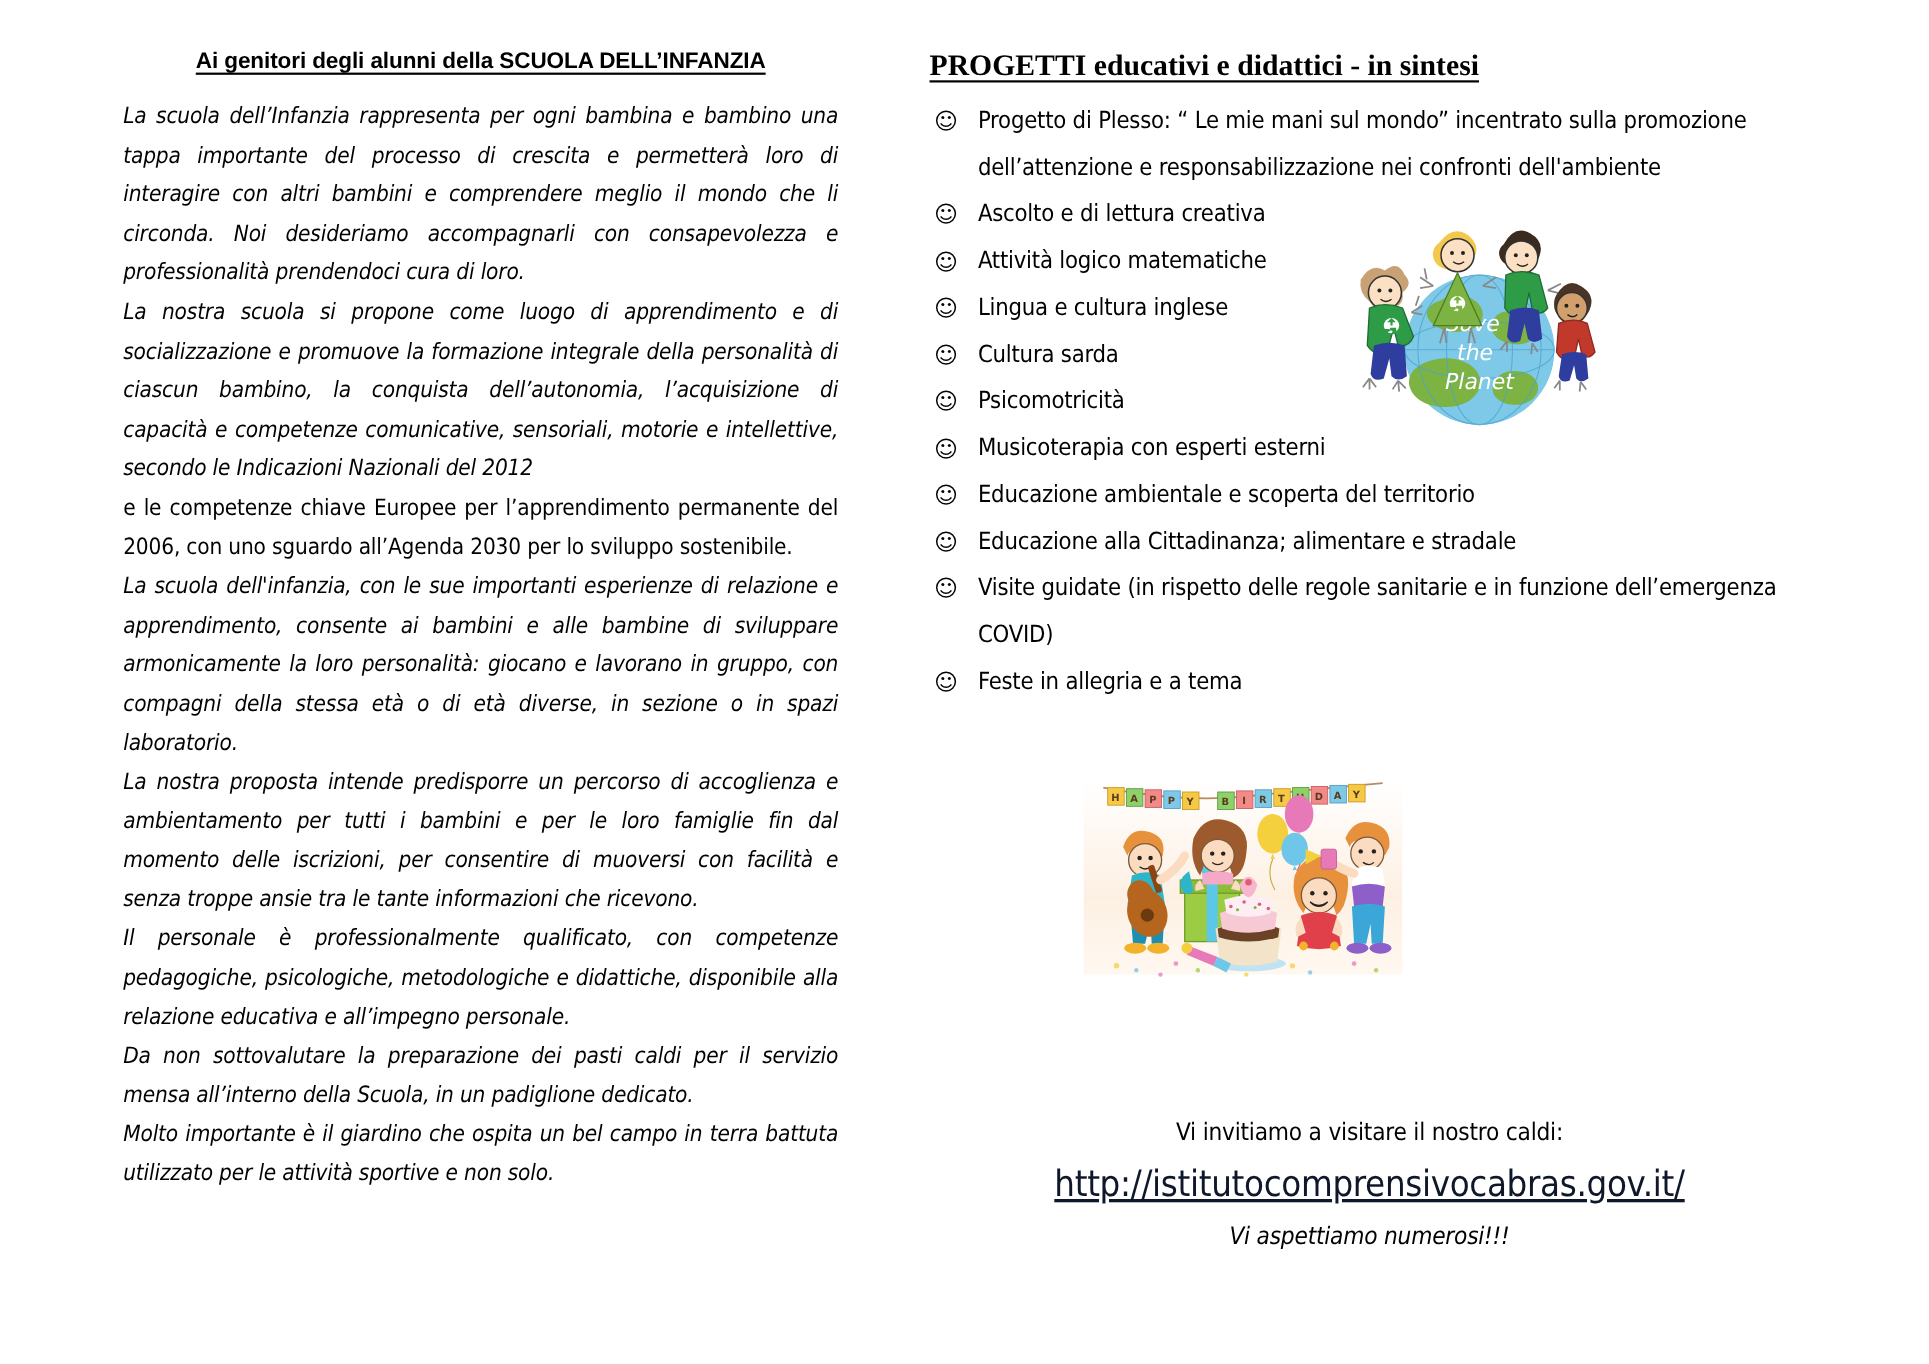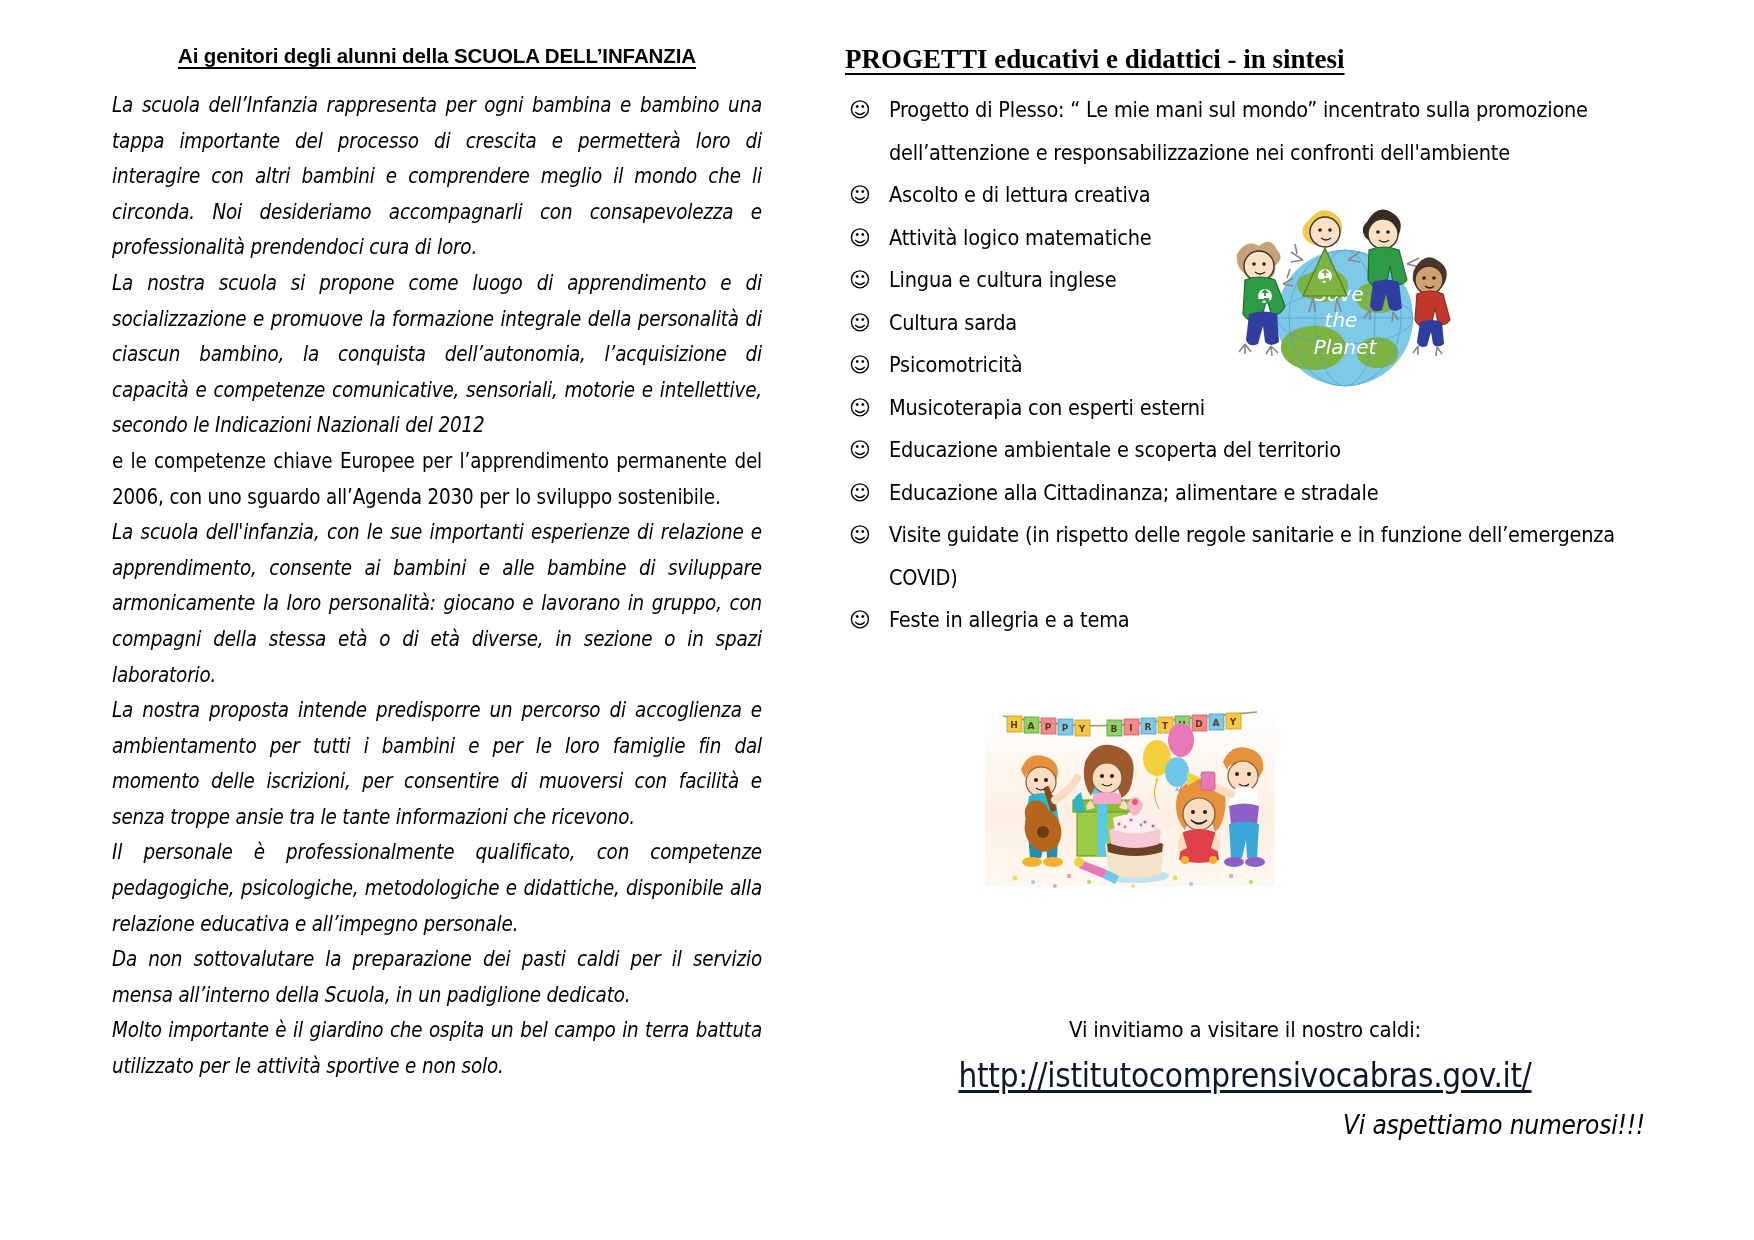--- a/index.html
+++ b/index.html
@@ -54,21 +54,21 @@
   
   .img-planet{position:absolute;left:1215px;top:188px;width:260px;height:205px;}
   .img-party{position:absolute;left:985px;top:700px;width:290px;height:195px;}
 
   
   .footer{position:absolute;left:845px;top:1010px;width:800px;text-align:center;
     font-family:"DejaVu Sans Condensed","DejaVu Sans",sans-serif;}
   .footer .invito{font-size:22px;line-height:40px;letter-spacing:-0.2px;}
   .footer .link{display:block;font-size:33px;line-height:52px;color:#0f172a;
     text-decoration:underline;text-underline-offset:3px;letter-spacing:-0.3px;}
-  .footer .aspettiamo{font-size:26px;line-height:46px;font-style:italic;letter-spacing:-0.2px;text-align:right;}
+  .footer .aspettiamo{font-size:22px;line-height:46px;font-style:italic;letter-spacing:-0.2px;}
 </style>
 </head>
 <body>
 
 <div class="page">
 
   <div class="col-left">
     <h1 class="left-title">Ai  genitori degli alunni della SCUOLA DELL’INFANZIA</h1>
     <div class="body-text">
       <p>La scuola dell’Infanzia rappresenta per ogni bambina e bambino una tappa importante del processo di crescita e permetterà loro di interagire con altri bambini e comprendere meglio il mondo che li circonda. Noi desideriamo accompagnarli con consapevolezza e professionalità prendendoci cura di loro.</p>

